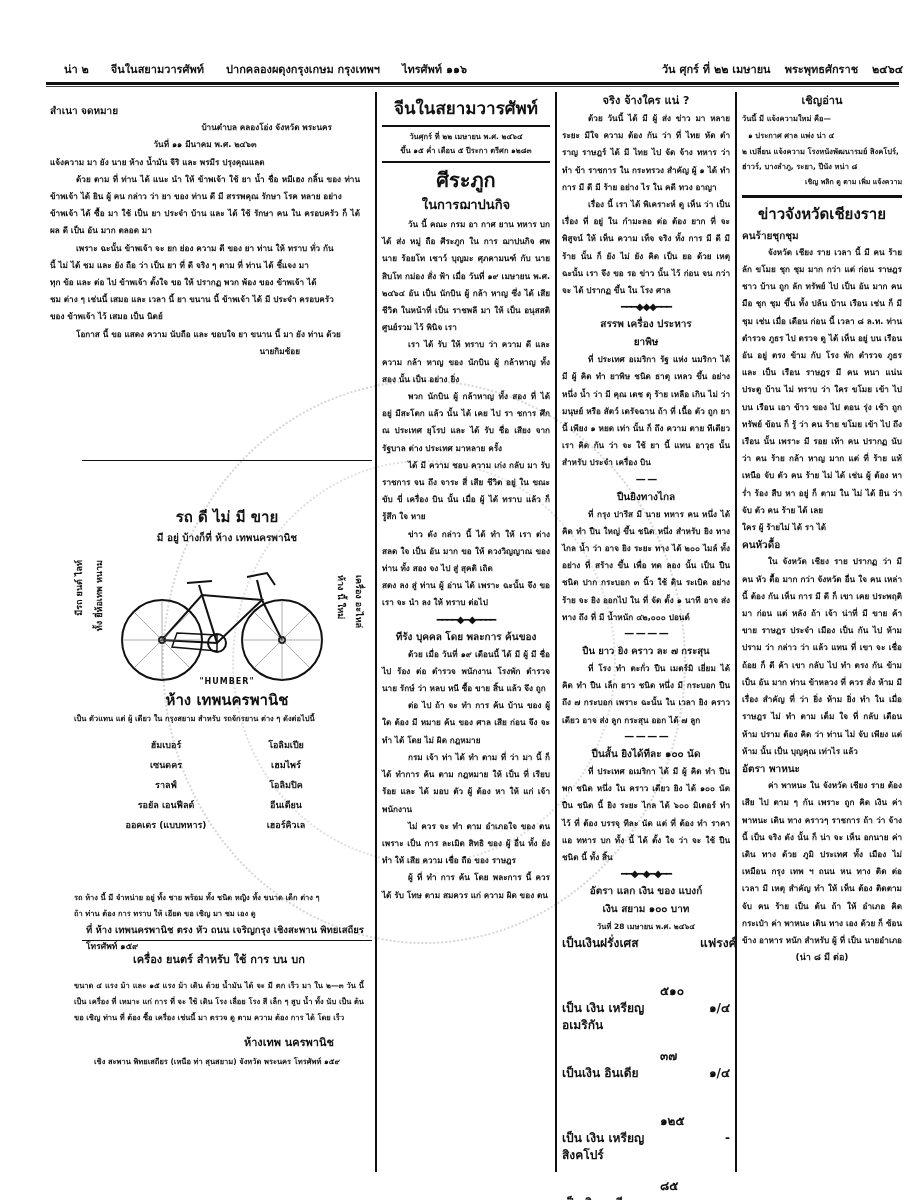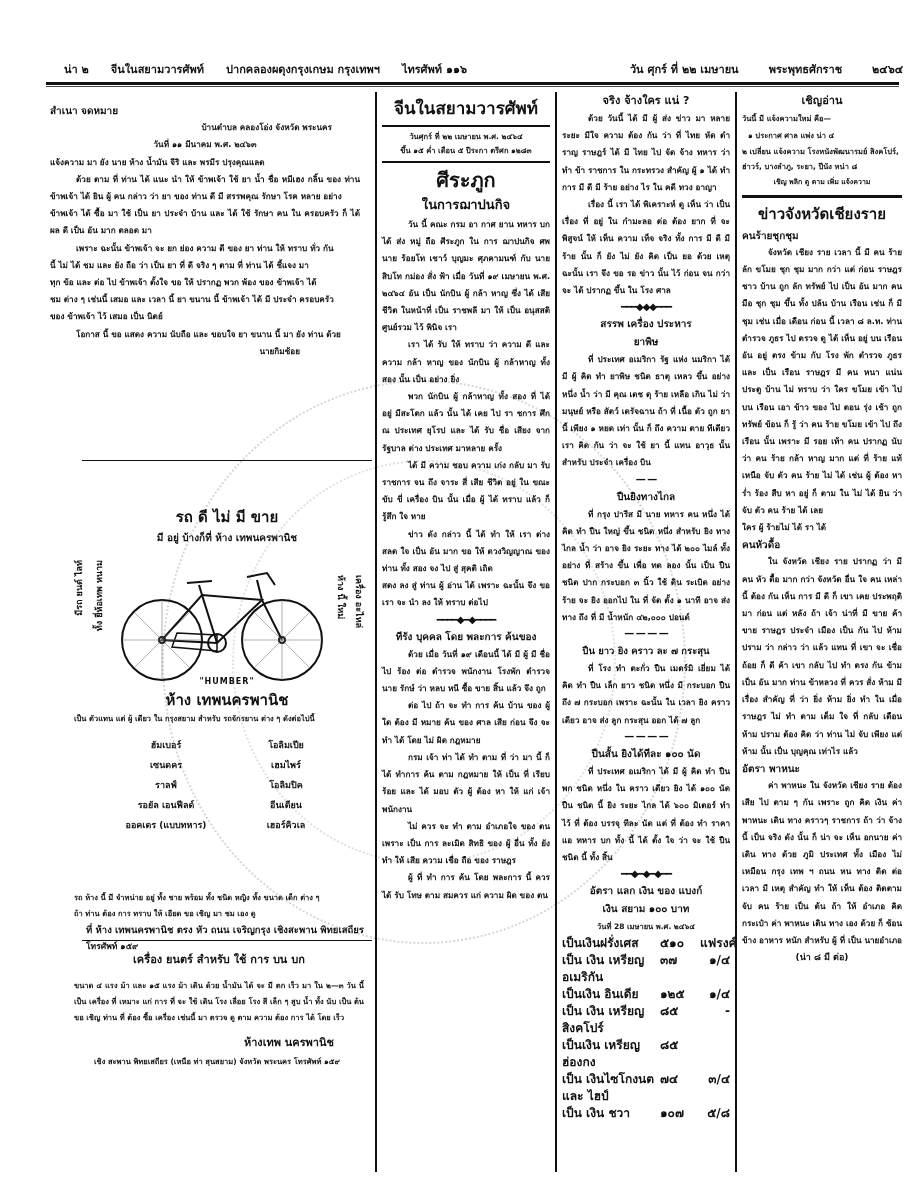--- a/index.html
+++ b/index.html
@@ -1,20 +1,20 @@
 <!DOCTYPE html>
 <html><head>
 <meta charset="utf-8">
 <style>
   html,body{margin:0;padding:0;background:#fff;}
   body{width:911px;height:1200px;position:relative;overflow:hidden;font-family:"DejaVu Sans",sans-serif;color:#111;}
   .page{position:absolute;left:12px;top:0;width:911px;height:964px;}
   .masthead{position:absolute;top:58px;left:52px;right:20px;height:22px;font-size:11px;font-weight:bold;display:flex;align-items:center;}
   .masthead .l{display:flex;gap:22px;}
-  .masthead .r{margin-left:auto;display:flex;gap:30px;justify-content:center;}
+  .masthead .r{margin-left:auto;display:flex;gap:14px;justify-content:center;}
   .rule-top{position:absolute;top:82px;left:34px;width:853px;height:3px;background:#111;}
   .rule-top2{position:absolute;top:86px;left:34px;width:853px;height:1px;background:#444;}
   .col{position:absolute;top:92px;font-size:8.2px;line-height:17.2px;font-weight:bold;}
   .col p{margin:0;text-align:justify;}
   .vline{position:absolute;width:2px;background:#111;}
   .head-c{text-align:center;font-weight:bold;}
   .big{font-size:20px;line-height:28px;}
   .med{font-size:13px;line-height:22px;}
   .sub{font-size:10px;line-height:18px;}
   .body{font-size:8.2px;line-height:17.2px;}
@@ -23,21 +23,21 @@
   .orn{text-align:center;font-size:10px;letter-spacing:-1px;line-height:16px;}
   .sig{text-align:right;}
   .bike{position:absolute;left:105px;top:555px;width:210px;height:130px;}
   .watermark{position:absolute;left:150px;top:380px;width:520px;height:560px;border-radius:50%;border:2px dotted #bbb;opacity:.6;}
   .watermark2{position:absolute;left:220px;top:460px;width:380px;height:400px;border-radius:50%;border:2px dotted #ccc;opacity:.6;}
   .vert{position:absolute;writing-mode:vertical-rl;transform:rotate(180deg);font-size:9px;font-weight:bold;white-space:nowrap;}
   .vert2{position:absolute;writing-mode:vertical-rl;font-size:9px;font-weight:bold;white-space:nowrap;}
   .grid2{display:grid;grid-template-columns:1fr 1fr;font-size:9px;line-height:20px;font-weight:bold;padding-left:14px;text-align:center;}
   .rate-row{display:flex;font-size:12px;line-height:17px;font-weight:bold;}
   .rate-row .n{flex:1;}
-  .rate-row .v{width:40px;}
+  .rate-row .v{width:40px;margin-top:48px;}
   .rate-row .f{width:30px;text-align:right;}
 </style>
 </head>
 <body>
 
 <div class="page">
 
   <div class="watermark"></div>
   <div class="watermark2"></div>
 
@@ -231,21 +231,21 @@
           <span class="f">๕/๘</span>
         </div>
     </div>
   </div>
 
   <div class="col" style="left:730px;width:160px;">
     <div class="head-c sub" style="font-size:11px;">เชิญอ่าน</div>
     <div style="font-size:7.5px;">วันนี้ มี แจ้งความใหม่ คือ—</div>
     <div style="font-size:7.5px;padding-left:6px;">๑ ประกาศ ศาล แพ่ง น่า ๔</div>
     <div style="font-size:7.5px;line-height:15px;">๒ เปลี่ยน แจ้งความ โรงหนังพัฒนารมย์ สิงคโปร์, ฮ่าวร์, บางลำภู, ระยา, ปีนัง หน่า ๘</div>
-    <div class="head-c" style="font-size:7px;">เชิญ พลิก ดู ตาม เพิ่ม แจ้งความ</div>
+    <div class="head-c" style="font-size:7px;text-align:right;">เชิญ พลิก ดู ตาม เพิ่ม แจ้งความ</div>
     <div class="hr" style="height:3px;"></div>
     <div class="head-c" style="font-size:15px;line-height:26px;">ข่าวจังหวัดเชียงราย</div>
     <div style="font-size:10px;">คนร้ายชุกชุม</div>
     <p class="indent">จังหวัด เชียง ราย เวลา นี้ มี คน ร้าย ลัก ขโมย ชุก ชุม มาก กว่า แต่ ก่อน ราษฎร ชาว บ้าน ถูก ลัก ทรัพย์ ไป เป็น อัน มาก คน มือ ชุก ชุม ขึ้น ทั้ง ปล้น บ้าน เรือน เช่น ก็ มี ชุม เช่น เมื่อ เดือน ก่อน นี้ เวลา ๘ ล.ท. ท่าน ตำรวจ ภูธร ไป ตรวจ ดู ได้ เห็น อยู่ บน เรือน อัน อยู่ ตรง ข้าม กับ โรง พัก ตำรวจ ภูธร และ เป็น เรือน ราษฎร มี คน หนา แน่น ประตู บ้าน ไม่ ทราบ ว่า ใคร ขโมย เข้า ไป บน เรือน เอา ข้าว ของ ไป ตอน รุ่ง เช้า ถูก ทรัพย์ ข้อน ก็ รู้ ว่า คน ร้าย ขโมย เข้า ไป ถึง เรือน นั้น เพราะ มี รอย เท้า คน ปรากฏ นับ ว่า คน ร้าย กล้า หาญ มาก แต่ ที่ ร้าย แท้ เหนือ จับ ตัว คน ร้าย ไม่ ได้ เช่น ผู้ ต้อง หา ร่ำ ร้อง สืบ หา อยู่ ก็ ตาม ใน ไม่ ได้ ยิน ว่า จับ ตัว คน ร้าย ได้ เลย</p>
     <p>ใคร ผู้ ร้ายไม่ ได้ รา ได้</p>
     <div style="font-size:10px;">คนหัวดื้อ</div>
     <p class="indent">ใน จังหวัด เชียง ราย ปรากฏ ว่า มี คน หัว ดื้อ มาก กว่า จังหวัด อื่น ใจ คน เหล่า นี้ ต้อง กัน เห็น การ มี ดี ก็ เขา เคย ประพฤติ มา ก่อน แต่ หลัง ถ้า เจ้า น่าที่ มี ขาย ค้า ขาย ราษฎร ประจำ เมือง เป็น กัน ไป ห้าม ปราม ว่า กล่าว ว่า แล้ว แทน ที่ เขา จะ เชื่อ ถ้อย ก็ ดี ค้า เขา กลับ ไป ทำ ตรง กัน ข้าม เป็น อัน มาก ท่าน ข้าหลวง ที่ ควร สั่ง ห้าม มี เรื่อง สำคัญ ที่ ว่า ยิ่ง ห้าม ยิ่ง ทำ ใน เมื่อ ราษฎร ไม่ ทำ ตาม เต็ม ใจ ที่ กลับ เดือน ห้าม ปราม ต้อง คิด ว่า ท่าน ไม่ จับ เพียง แต่ ห้าม นั้น เป็น บุญคุณ เท่าไร แล้ว</p>
     <div style="font-size:10px;">อัตรา พาหนะ</div>
     <p class="indent">ค่า พาหนะ ใน จังหวัด เชียง ราย ต้อง เสีย ไป ตาม ๆ กัน เพราะ ถูก คิด เงิน ค่า พาหนะ เดิน ทาง คราวๆ ราชการ ถ้า ว่า จ้าง นี้ เป็น จริง ดัง นั้น ก็ น่า จะ เห็น อกนาย ค่า เดิน ทาง ด้วย ภูมิ ประเทศ ทั้ง เมือง ไม่ เหมือน กรุง เทพ ฯ ถนน หน ทาง ติด ต่อ เวลา มี เหตุ สำคัญ ทำ ให้ เห็น ต้อง ติดตาม จับ คน ร้าย เป็น ต้น ถ้า ให้ อำเภอ คิด กระเป๋า ค่า พาหนะ เดิน ทาง เอง ด้วย ก็ ซ้อน ข้าง อาหาร หนัก สำหรับ ผู้ ที่ เป็น นายอำเภอ</p>
     <div class="head-c" style="font-size:9px;">(น่า ๘ มี ต่อ)</div>

